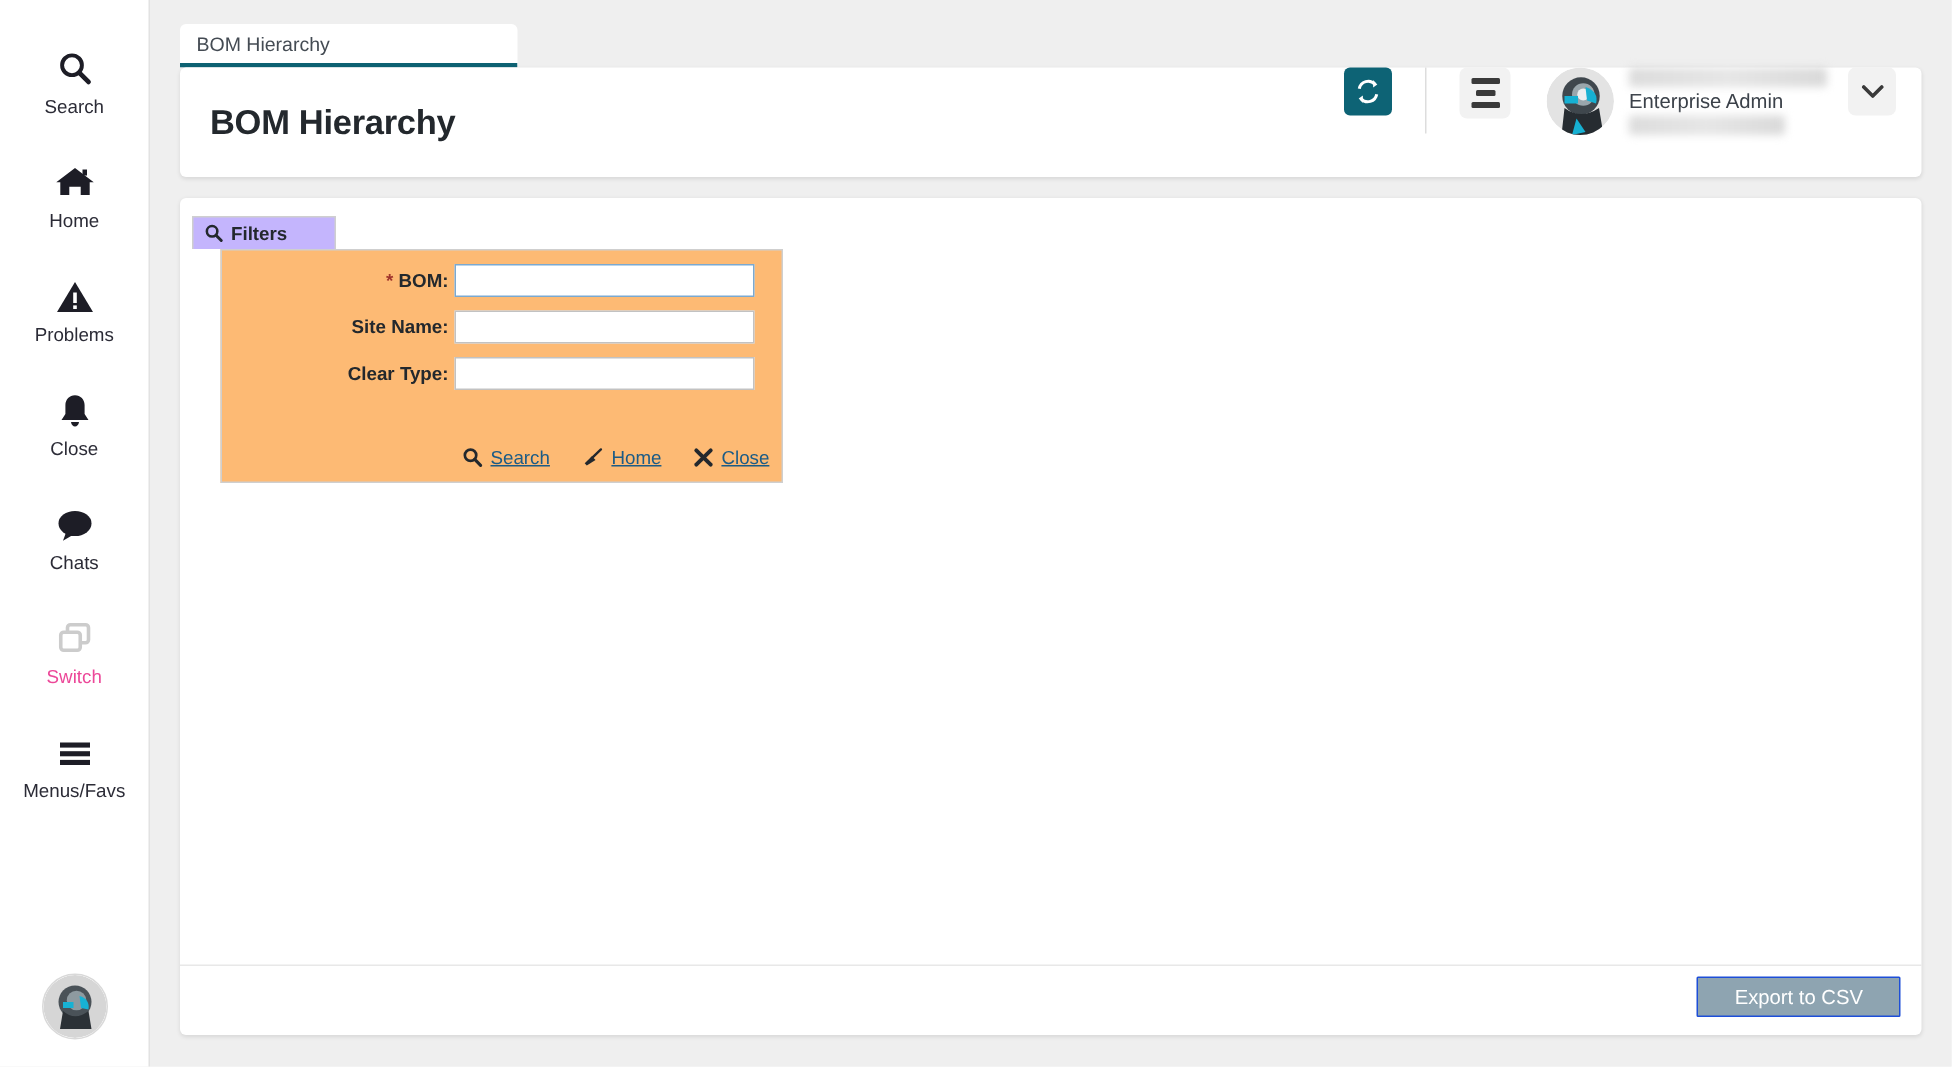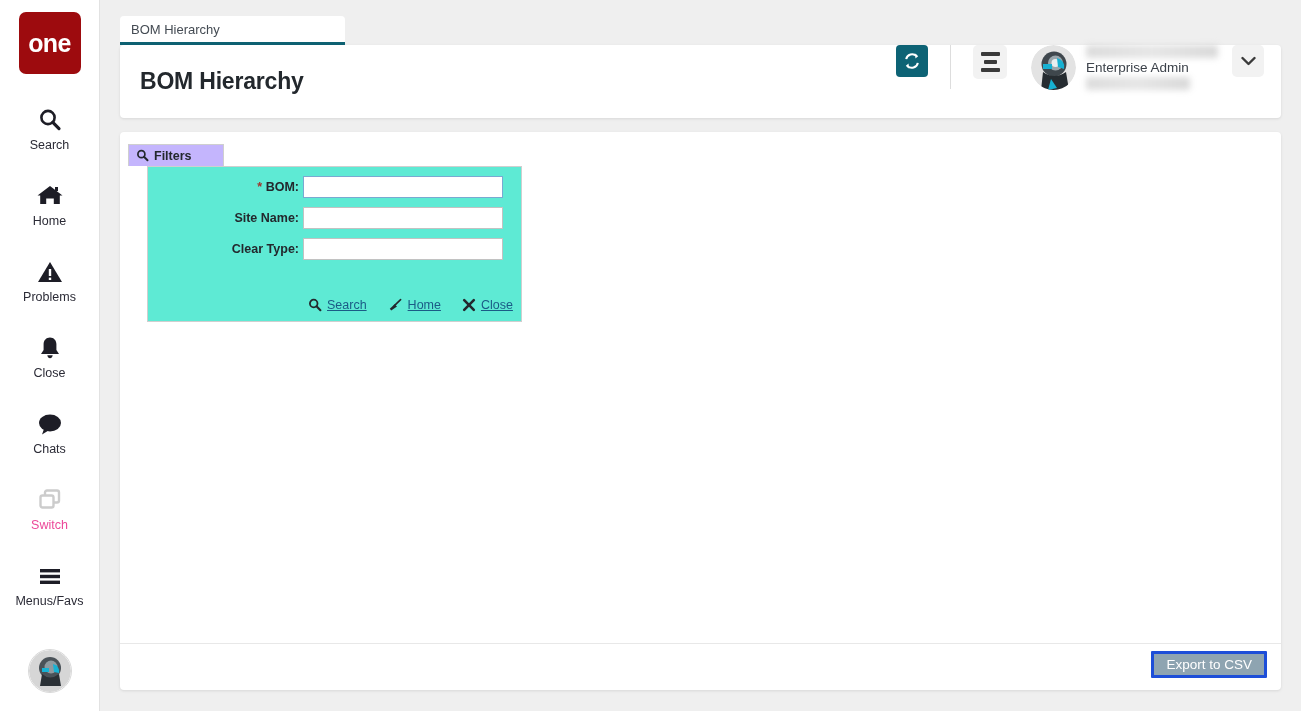--- a/index.html
+++ b/index.html
@@ -127,42 +127,42 @@
     width: 1161px; height: 558px;
     background: #ffffff; border-radius: 4px;
     box-shadow: 0 1px 3px rgba(0,0,0,0.10);
   }
   #content-body { position: relative; height: 511px; }
   #card-footer {
     position: relative; height: 47px; border-top: 1px solid #e8e8e8;
   }
   #export-csv-button {
     position: absolute; right: 14px; top: 7px;
-    height: 27px; padding: 0 12px;
-    background: #8ea4b1; border: 3px solid #1d4ed8;
+    height: 27px; padding: 0 24px;
+    background: #8ea4b1; border: 1px solid #1d4ed8;
     color: #ffffff; font-size: 13.5px;
     font-family: "Liberation Sans", sans-serif;
     cursor: pointer; border-radius: 1px;
   }
 
   
   #filters-tab {
     position: absolute; left: 8px; top: 12px;
     width: 96px; height: 22px;
     border: 1px solid #cfcfcf; border-bottom: none;
     background: #c4b5fd;
     display: flex; align-items: center; gap: 5px;
     padding-left: 7px;
     font-size: 12.5px; font-weight: bold; color: #23282d;
     cursor: pointer;
   }
   #filters-body {
     position: absolute; left: 27px; top: 34px;
     width: 375px; height: 156px;
-    border: 1px solid #cfcfcf; background: #5eead4;
+    border: 1px solid #cfcfcf; background: #fdba74;
   }
   .filter-row {
     display: flex; align-items: center; justify-content: flex-end;
     margin-top: 9px; padding-right: 18px;
   }
   .filter-row .filter-label {
     font-size: 12.5px; font-weight: bold; color: #23282d;
     margin-right: 4px; white-space: nowrap;
   }
   .filter-label .req { color: #a0342c; font-weight: bold; }
@@ -182,23 +182,20 @@
   }
   .filter-action .action-text {
     font-size: 12.5px; color: #1b5b86; text-decoration: underline;
   }
 </style>
 </head>
 <body>
 
 <div id="sidebar">
 
-  <div id="brand-logo">
-    <span class="logo-text">one</span>
-  </div>
 
   <div class="nav-item" id="nav-search">
     <span class="nav-icon">
       <svg width="26" height="26" viewBox="0 0 26 26">
         <circle cx="11" cy="10.5" r="6.6" fill="none" stroke="#1d1d26" stroke-width="2.6"></circle>
         <line x1="15.8" y1="15.4" x2="22" y2="21.6" stroke="#1d1d26" stroke-width="3.2" stroke-linecap="round"></line>
       </svg>
     </span>
     <span class="nav-label">Search</span>
   </div>

